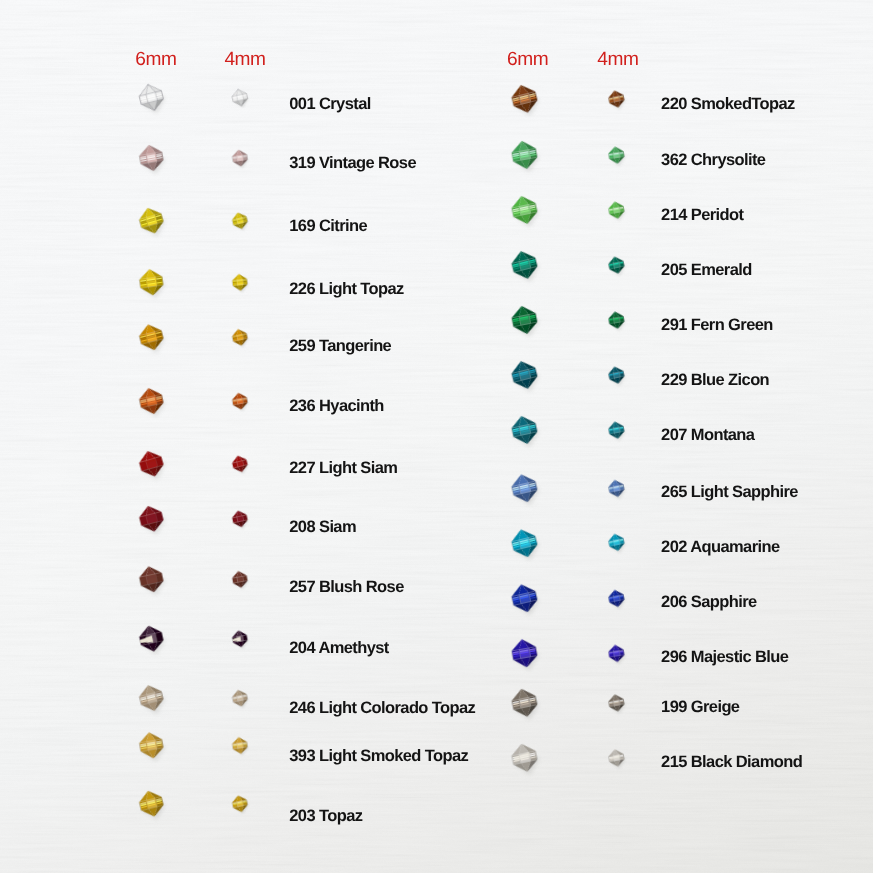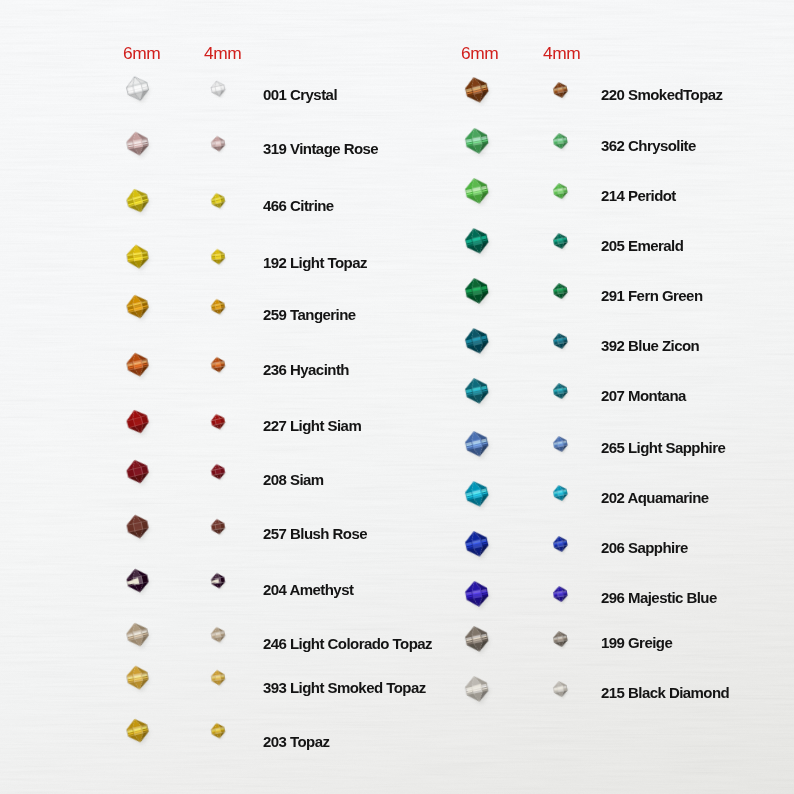--- a/index.html
+++ b/index.html
@@ -300,21 +300,21 @@
               <rect x="-6.19" y="-1.01" width="3.39" height="0.29" fill="#908109" opacity="0.85"></rect>
               <rect x="-6.19" y="-0.12" width="3.39" height="0.31" fill="#807208" opacity="0.8"></rect>
               <rect x="-6.19" y="0.63" width="3.39" height="0.53" fill="#fff83c" opacity="0.85"></rect>
               <rect x="-2.19" y="-1.64" width="4.60" height="0.48" fill="#ffff69" opacity="0.9"></rect>
               <rect x="-2.19" y="-1.01" width="4.60" height="0.29" fill="#908109" opacity="0.85"></rect>
               <rect x="-2.19" y="-0.12" width="4.60" height="0.31" fill="#807208" opacity="0.8"></rect>
               <rect x="-2.19" y="0.63" width="4.60" height="0.53" fill="#fff83c" opacity="0.85"></rect>
             </g>
           </svg>
         </div>
-      <div class="lbl" style="left:263px;top:197.5px">466 Citrine</div>
+      <div class="lbl" style="left:263px;top:197.5px">169 Citrine</div>
     </div>
     <div class="bead-row">
       <div class="beadwrap" style="left: 120.5px; top: 239.4px;">
           <svg width="33" height="35.2" viewBox="0 0 33 35.2">
             <defs>
               <filter id="blb6" x="-40%" y="-40%" width="180%" height="180%">
                 <feGaussianBlur stdDeviation="0.605"></feGaussianBlur>
               </filter>
               <filter id="shb6" x="-80%" y="-80%" width="260%" height="260%">
                 <feGaussianBlur stdDeviation="1.87"></feGaussianBlur>
@@ -391,21 +391,21 @@
               <rect x="-6.19" y="-1.01" width="3.39" height="0.29" fill="#957e05" opacity="0.85"></rect>
               <rect x="-6.19" y="-0.12" width="3.39" height="0.31" fill="#847004" opacity="0.8"></rect>
               <rect x="-6.19" y="0.63" width="3.39" height="0.53" fill="#fff43c" opacity="0.85"></rect>
               <rect x="-2.19" y="-1.64" width="4.60" height="0.48" fill="#ffff6a" opacity="0.9"></rect>
               <rect x="-2.19" y="-1.01" width="4.60" height="0.29" fill="#957e05" opacity="0.85"></rect>
               <rect x="-2.19" y="-0.12" width="4.60" height="0.31" fill="#847004" opacity="0.8"></rect>
               <rect x="-2.19" y="0.63" width="4.60" height="0.53" fill="#fff43c" opacity="0.85"></rect>
             </g>
           </svg>
         </div>
-      <div class="lbl" style="left:263px;top:254.5px">192 Light Topaz</div>
+      <div class="lbl" style="left:263px;top:254.5px">226 Light Topaz</div>
     </div>
     <div class="bead-row">
       <div class="beadwrap" style="left: 120.5px; top: 288.7px;">
           <svg width="33" height="35.2" viewBox="0 0 33 35.2">
             <defs>
               <filter id="blb8" x="-40%" y="-40%" width="180%" height="180%">
                 <feGaussianBlur stdDeviation="0.605"></feGaussianBlur>
               </filter>
               <filter id="shb8" x="-80%" y="-80%" width="260%" height="260%">
                 <feGaussianBlur stdDeviation="1.87"></feGaussianBlur>
@@ -1624,21 +1624,21 @@
               <rect x="3.23" y="0.76" width="3.25" height="0.43" fill="#1a7b91" opacity="0.95"></rect>
               <rect x="-6.45" y="-1.56" width="3.54" height="0.65" fill="#29c4e6" opacity="0.95"></rect>
               <rect x="-6.45" y="-0.50" width="3.54" height="0.55" fill="#2099b4" opacity="0.95"></rect>
               <rect x="-6.45" y="0.76" width="3.54" height="0.43" fill="#1a7b91" opacity="0.95"></rect>
               <rect x="-2.28" y="-1.56" width="4.80" height="0.65" fill="#29c4e6" opacity="0.95"></rect>
               <rect x="-2.28" y="-0.50" width="4.80" height="0.55" fill="#2099b4" opacity="0.95"></rect>
               <rect x="-2.28" y="0.76" width="4.80" height="0.43" fill="#1a7b91" opacity="0.95"></rect>
             </g>
           </svg>
         </div>
-      <div class="lbl" style="left:601px;top:337.5px">392  Blue Zicon</div>
+      <div class="lbl" style="left:601px;top:337.5px">229  Blue Zicon</div>
     </div>
     <div class="bead-row">
       <div class="beadwrap" style="left: 459.3px; top: 372.12px;">
           <svg width="35.400000000000006" height="37.760000000000005" viewBox="0 0 35.400000000000006 37.760000000000005">
             <defs>
               <filter id="blb38" x="-40%" y="-40%" width="180%" height="180%">
                 <feGaussianBlur stdDeviation="0.649"></feGaussianBlur>
               </filter>
               <filter id="shb38" x="-80%" y="-80%" width="260%" height="260%">
                 <feGaussianBlur stdDeviation="2.01"></feGaussianBlur>

